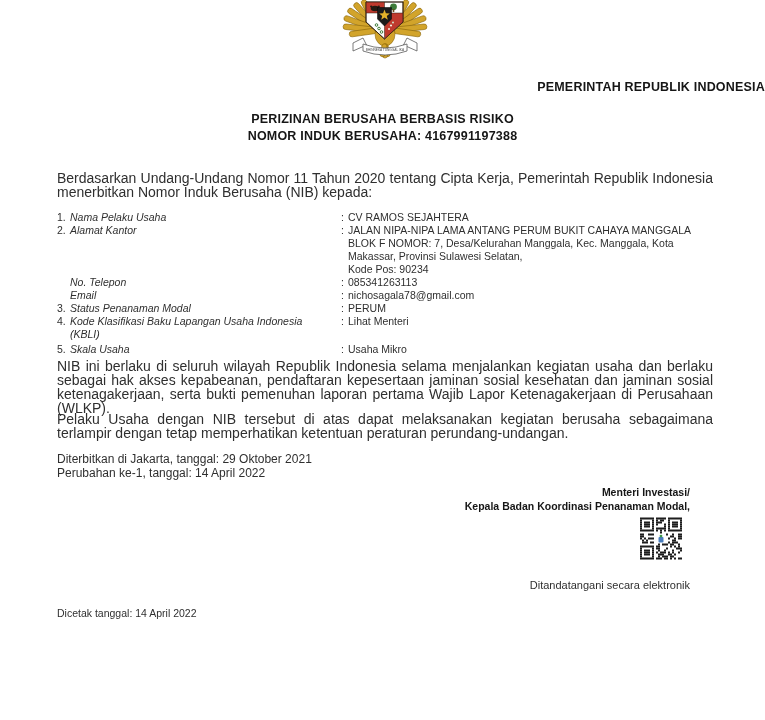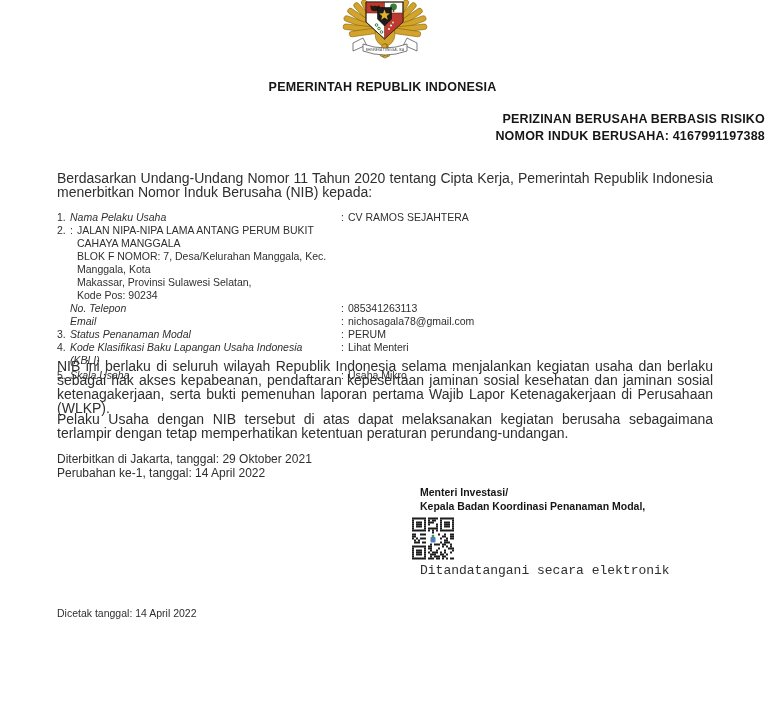--- a/index.html
+++ b/index.html
@@ -5,25 +5,25 @@
   html,body { margin:0; padding:0; background:#ffffff; }
   .page {
     position:relative; width:765px; height:720px; background:#ffffff;
     font-family:"Liberation Sans","DejaVu Sans",sans-serif;
     color:#2f2f2f; overflow:hidden;
   }
   
   .emblem { position:absolute; left:341px; top:0; width:88px; height:61px; }
   
   .gov-title {
-    position:absolute; top:80px; left:0; width:765px; text-align:center;
+    position:absolute; top:80px; left:0; width:765px; text-align:right;
     font-size:12.5px; font-weight:bold; color:#161616; letter-spacing:.2px;
   }
   .doc-title {
-    position:absolute; top:111px; left:0; width:765px; text-align:right;
+    position:absolute; top:111px; left:0; width:765px; text-align:center;
     font-size:12.5px; font-weight:bold; color:#161616; line-height:16.5px; letter-spacing:.2px;
   }
   
   .para {
     position:absolute; left:57px; width:656px; font-size:14px; line-height:14px;
     text-align:justify; color:#2f2f2f;
   }
   .intro   { top:171px; }
   .para-nib { top:359px; }
   .para-pelaku { top:412px; }
@@ -31,25 +31,25 @@
   .fields-list { position:absolute; left:57px; top:211px; width:695px; }
   .field-row { display:grid; grid-template-columns:13px 271px 1fr; font-size:10.5px; line-height:13px; }
   .field-row.row-skala { margin-top:2px; }
   .field-num { }
   .field-label { white-space:pre-line;font-style:italic; }
   .field-value { position:relative; padding-left:7px; white-space:pre-line; }
   .field-value .colon { position:absolute; left:0; top:0; }
   
   .issuance { position:absolute; left:57px; top:452px; font-size:12px; line-height:14px; }
   
-  .sign-block { position:absolute; left:420px; top:486px; width:270px; text-align:left; }
+  .sign-block { position:absolute; left:420px; top:486px; width:270px; text-align:right; }
   .sign-title { font-size:10.5px; font-weight:bold; color:#161616; line-height:13.5px; }
   .qr-wrap { margin-top:4px; height:44px; }
   .qr-wrap svg { transform:translateX(-8px); }
-  .qr-caption { margin-top:2px; font-size:13px; color:#2f2f2f;font-family:Liberation Mono, monospace; }
+  .qr-caption { margin-top:18px; font-size:11px; color:#2f2f2f; }
   
   .footer-line { position:absolute; left:57px; top:607px; font-size:10.5px; color:#2f2f2f; }
 </style>
 </head>
 <body>
 
 <div class="page">
 
   <div class="emblem">
     <svg width="88" height="61" viewBox="0 0 88 61">
@@ -139,20 +139,21 @@
   <div class="fields-list">
 
     <div class="field-row">
       <span class="field-num">1.</span>
       <span class="field-label">Nama Pelaku Usaha</span>
       <span class="field-value"><span class="colon">:</span><span>CV RAMOS SEJAHTERA</span></span>
     </div>
 
     <div class="field-row">
       <span class="field-num">2.</span>
+      <span class="field-label">Alamat Kantor</span>
       <span class="field-value"><span class="colon">:</span><span>JALAN NIPA-NIPA LAMA ANTANG PERUM BUKIT CAHAYA MANGGALA
 BLOK F NOMOR: 7, Desa/Kelurahan Manggala, Kec. Manggala, Kota
 Makassar, Provinsi Sulawesi Selatan,
 Kode Pos: 90234</span></span>
     </div>
 
     <div class="field-row">
       <span class="field-num"></span>
       <span class="field-label">No. Telepon</span>
       <span class="field-value"><span class="colon">:</span><span>085341263113</span></span>

